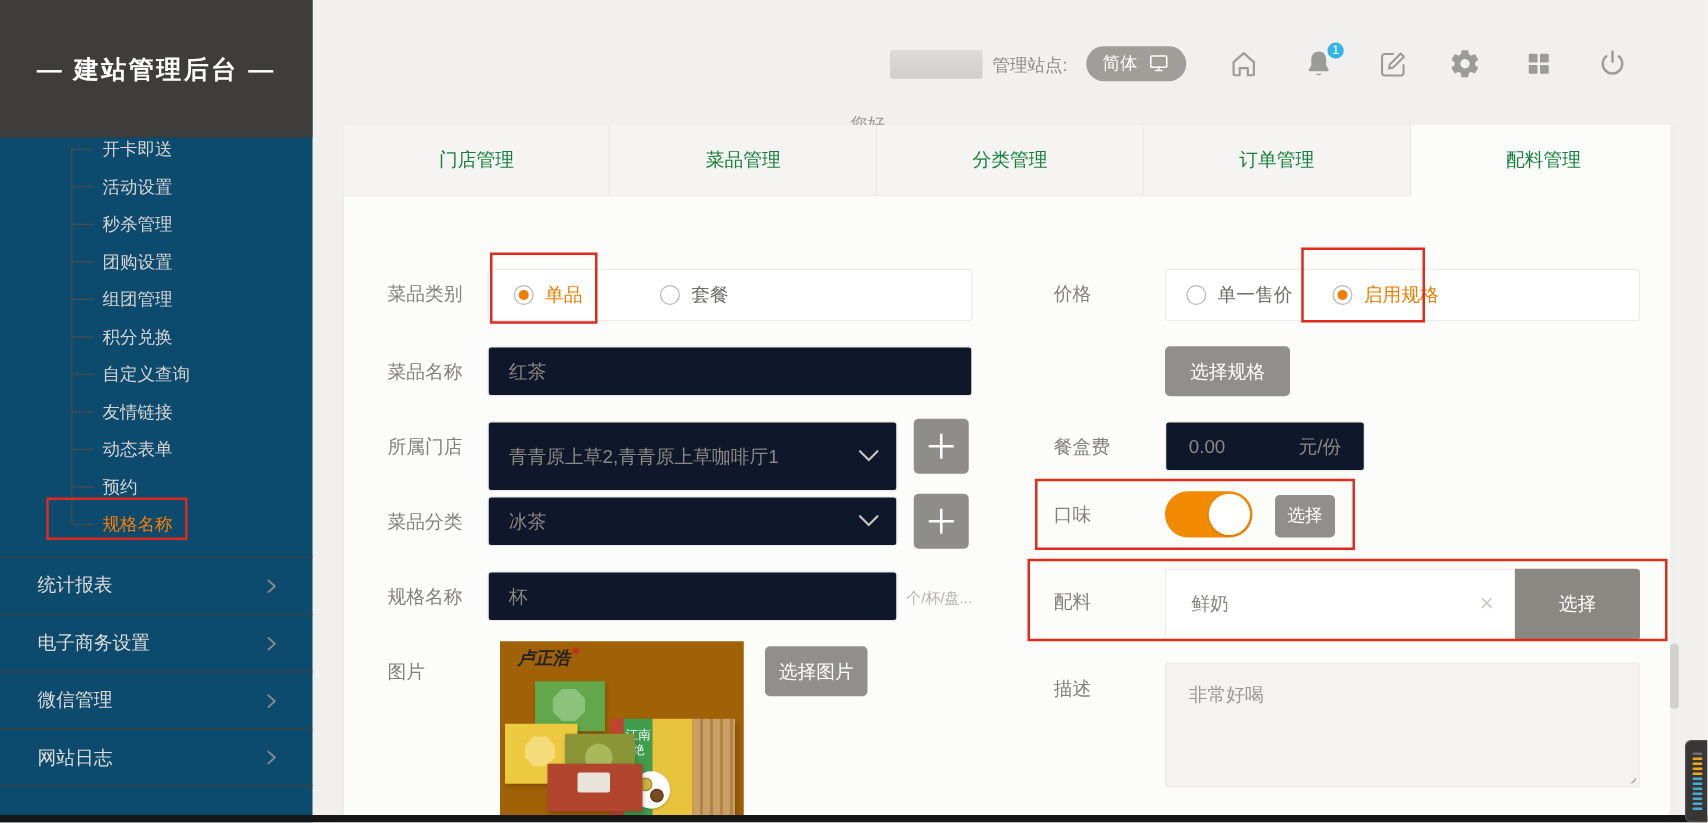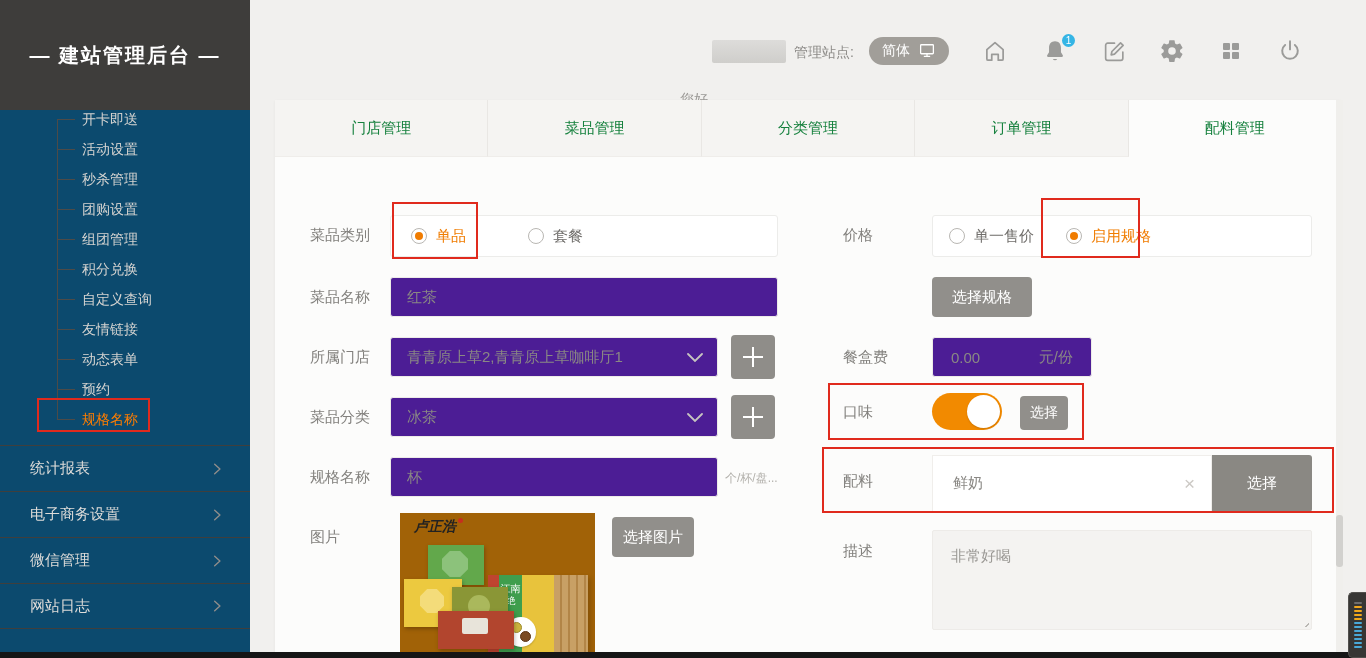--- a/index.html
+++ b/index.html
@@ -42,21 +42,21 @@
           box-shadow:0 1px 3px rgba(0,0,0,.05); }
   .tabs { display:flex; height:57px; }
   .tab { flex:1; display:flex; align-items:center; justify-content:center; background:#f5f4f2;
          border-right:1px solid #e9e7e4; border-bottom:1px solid #efedea; font-size:15px; color:#15803d; cursor:pointer; }
   .tab:last-child { border-right:none; }
   .tab.active { background:#fcfcfb; border-bottom-color:transparent; }
   
   .flabel { position:absolute; font-size:15px; color:#82807d; }
   .whitebox { position:absolute; background:#fff; border:1px solid #ececea; border-radius:3px;
               display:flex; align-items:center; }
-  .graybox  { position:absolute; background:#4c1d95; border:1px solid #edebe8; border-radius:3px;
+  .graybox  { position:absolute; background:#0f172a; border:1px solid #edebe8; border-radius:3px;
               display:flex; align-items:center; font-size:15px; color:#8a8884; }
   .radio { width:16px; height:16px; border-radius:50%; border:1px solid #b9b7b3; background:#fff;
            position:relative; flex:none; cursor:pointer; }
   .radio.on::after { content:""; position:absolute; left:3px; top:3px; width:8px; height:8px;
                      border-radius:50%; background:#f07c00; }
   .rlabel { font-size:15px; color:#6f6d6a; margin-left:9px; cursor:pointer; }
   .rlabel.on { color:#f07c00; }
   .gbtn { position:absolute; background:#918f8b; color:#fff; border:none; border-radius:4px;
           font-size:15px; font-family:inherit; cursor:pointer; display:flex; align-items:center; justify-content:center; }
   .plus-btn { position:absolute; width:44px; height:44px; background:#8f8d89; border-radius:4px; cursor:pointer; }
@@ -228,21 +228,21 @@
     <span class="radio" style="margin-left:62px;"></span>
     <span class="rlabel">套餐</span>
   </div>
 
   <span class="flabel" style="left:35px; top:188px;">菜品名称</span>
   <div class="graybox" style="left:115px; top:177px; width:388px; height:40px; padding-left:16px;">
     <span>红茶</span>
   </div>
 
   <span class="flabel" style="left:35px; top:248px;">所属门店</span>
-  <div class="graybox" style="left:115px; top:237px; width:328px; height:40px; padding-left:16px;">
+  <div class="graybox" style="left:115px; top:237px; width:328px; height:56px; padding-left:16px;">
     <span style="max-width:280px; overflow:hidden; white-space:nowrap;">青青原上草2,青青原上草咖啡厅1</span>
     <span class="sel-chev"><svg width="16" height="10" viewBox="0 0 16 10" fill="none" stroke="#c6c4c0" stroke-width="1.8" stroke-linecap="round">
           <polyline points="1,1.5 8,8.5 15,1.5"></polyline>
         </svg></span>
   </div>
   <span class="plus-btn" style="left:456px; top:235px;"></span>
 
   <span class="flabel" style="left:35px; top:308px;">菜品分类</span>
   <div class="graybox" style="left:115px; top:297px; width:328px; height:40px; padding-left:16px;">
     <span>冰茶</span>

